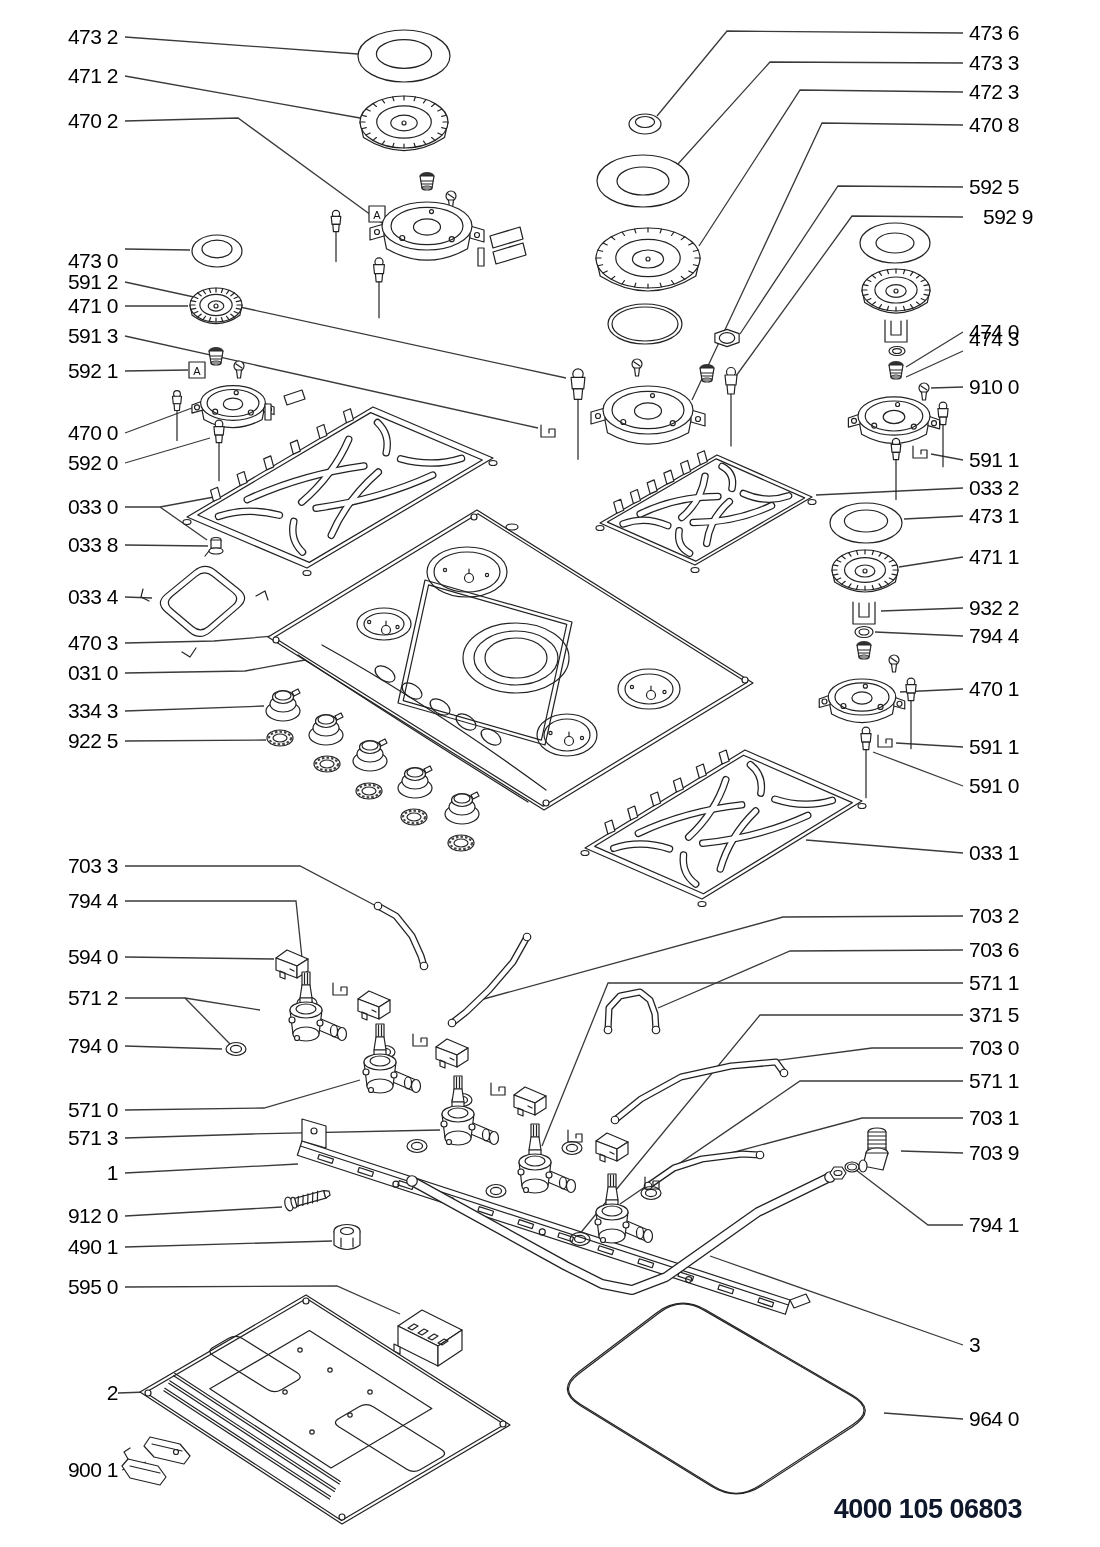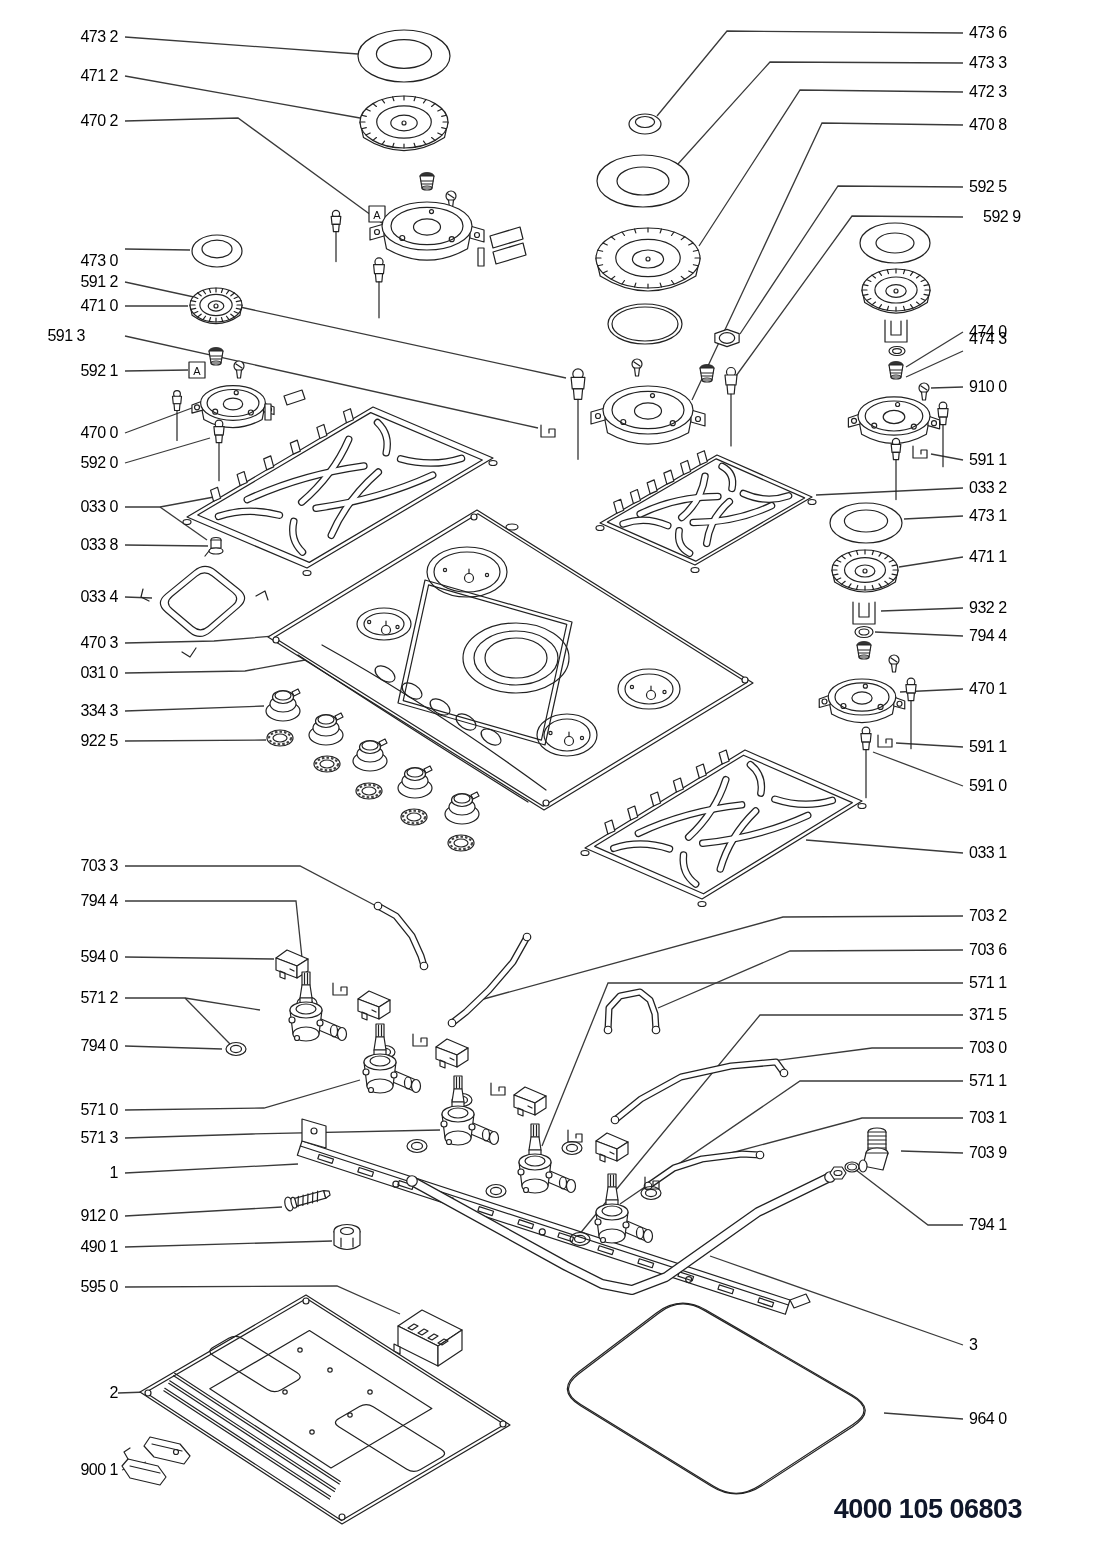--- a/index.html
+++ b/index.html
@@ -1,19 +1,19 @@
 <!DOCTYPE html>
 <html><head>
 <meta charset="utf-8">
 <style>
   html,body{margin:0;padding:0;background:#fff;}
   #stage{position:relative;width:1100px;height:1547px;background:#fff;overflow:hidden;
          font-family:"Liberation Sans",sans-serif;}
   #art{position:absolute;left:0;top:0;}
-  .callout{position:absolute;font-size:16px;letter-spacing:-0.5px;color:#000;
+  .callout{position:absolute;font-size:21px;letter-spacing:-0.5px;color:#000;
            white-space:nowrap;line-height:30px;height:30px;}
   .callout.left{text-align:right;}
   #code{position:absolute;right:78px;top:1494px;font-size:27px;font-weight:bold;
         letter-spacing:-0.5px;color:#0f172a;}
   
   #art .o{stroke:#222;stroke-width:1.2;fill:none;stroke-linejoin:round;stroke-linecap:round}
   #art .w{stroke:#222;stroke-width:1.2;fill:#fff;stroke-linejoin:round}
   #art .d{fill:#333;stroke:#222;stroke-width:0.8}
   #art .ln{stroke:#3a3a3a;stroke-width:1.3;fill:none}
   #art .ab{stroke:#222;stroke-width:7.5;fill:none;stroke-linecap:round}
@@ -882,21 +882,21 @@
         <path d="M658.9911207586762 1312.900998223406 Q680.4875 1296.56375 703.835149623626 1310.1242535692777 L852.1698503763739 1396.2782464307222 Q875.5174999999999 1409.83875 852.9052048167233 1424.5928716798683 L759.2447951832767 1485.7046283201316 Q736.6325 1500.45875 713.6377254489773 1486.3081195070629 L580.3572745510227 1404.2893804929372 Q557.3625 1390.13875 578.8588792413237 1373.801501776594 Z" class="o"></path>
       </g>
     </svg>
   <div id="code">4000 105 06803</div>
 <div class="callout left" style="top: 22px; right: 982px;">473 2</div>
     <div class="callout left" style="top: 61px; right: 982px;">471 2</div>
     <div class="callout left" style="top: 106px; right: 982px;">470 2</div>
     <div class="callout left" style="top: 234px; right: 982px; margin-top: 12px;">473 0</div>
     <div class="callout left" style="top: 267px; right: 982px;">591 2</div>
     <div class="callout left" style="top: 291px; right: 982px;">471 0</div>
-    <div class="callout left" style="top: 321px; right: 1015px; margin-left: 40px;">591 3</div>
+    <div class="callout left" style="top: 321px; right: 982px; margin-left: 40px;">591 3</div>
     <div class="callout left" style="top: 356px; right: 982px;">592 1</div>
     <div class="callout left" style="top: 418px; right: 982px;">470 0</div>
     <div class="callout left" style="top: 448px; right: 982px;">592 0</div>
     <div class="callout left" style="top: 492px; right: 982px;">033 0</div>
     <div class="callout left" style="top: 530px; right: 982px;">033 8</div>
     <div class="callout left" style="top: 582px; right: 982px;">033 4</div>
     <div class="callout left" style="top: 628px; right: 982px;">470 3</div>
     <div class="callout left" style="top: 658px; right: 982px;">031 0</div>
     <div class="callout left" style="top: 696px; right: 982px;">334 3</div>
     <div class="callout left" style="top: 726px; right: 982px;">922 5</div>

